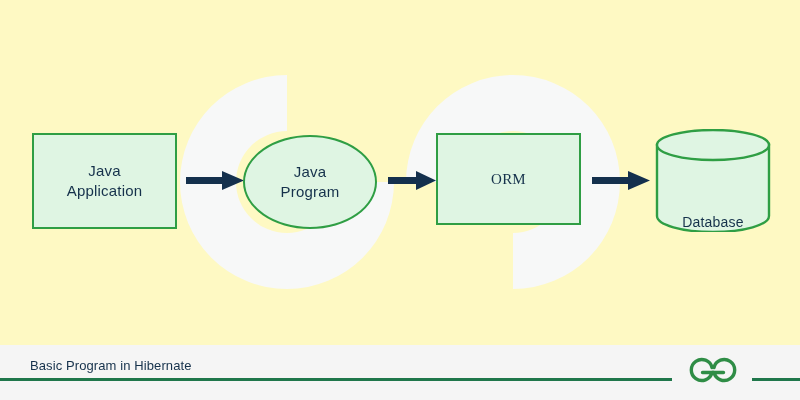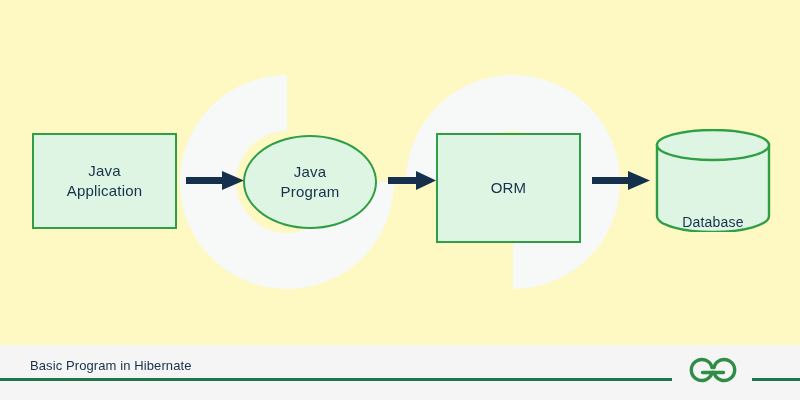--- a/index.html
+++ b/index.html
@@ -47,21 +47,21 @@
     letter-spacing: .2px;
   }
 
   .box {
     position: absolute;
     background: #dff5e3;
     border: 2px solid #2f9e44;
     box-sizing: border-box;
   }
   #box-java-application { left: 32px;  top: 133px; width: 145px; height: 96px; }
-  #box-orm             { left: 436px; top: 133px; width: 145px; height: 110px; }
+  #box-orm             { left: 436px; top: 133px; width: 145px; height: 92px; font-family: Liberation Serif, serif; }
 
   .ellipse {
     position: absolute;
     background: #dff5e3;
     border: 2px solid #2f9e44;
     border-radius: 50%;
     box-sizing: border-box;
   }
   #ellipse-java-object { left: 243px; top: 135px; width: 134px; height: 94px; }
 

